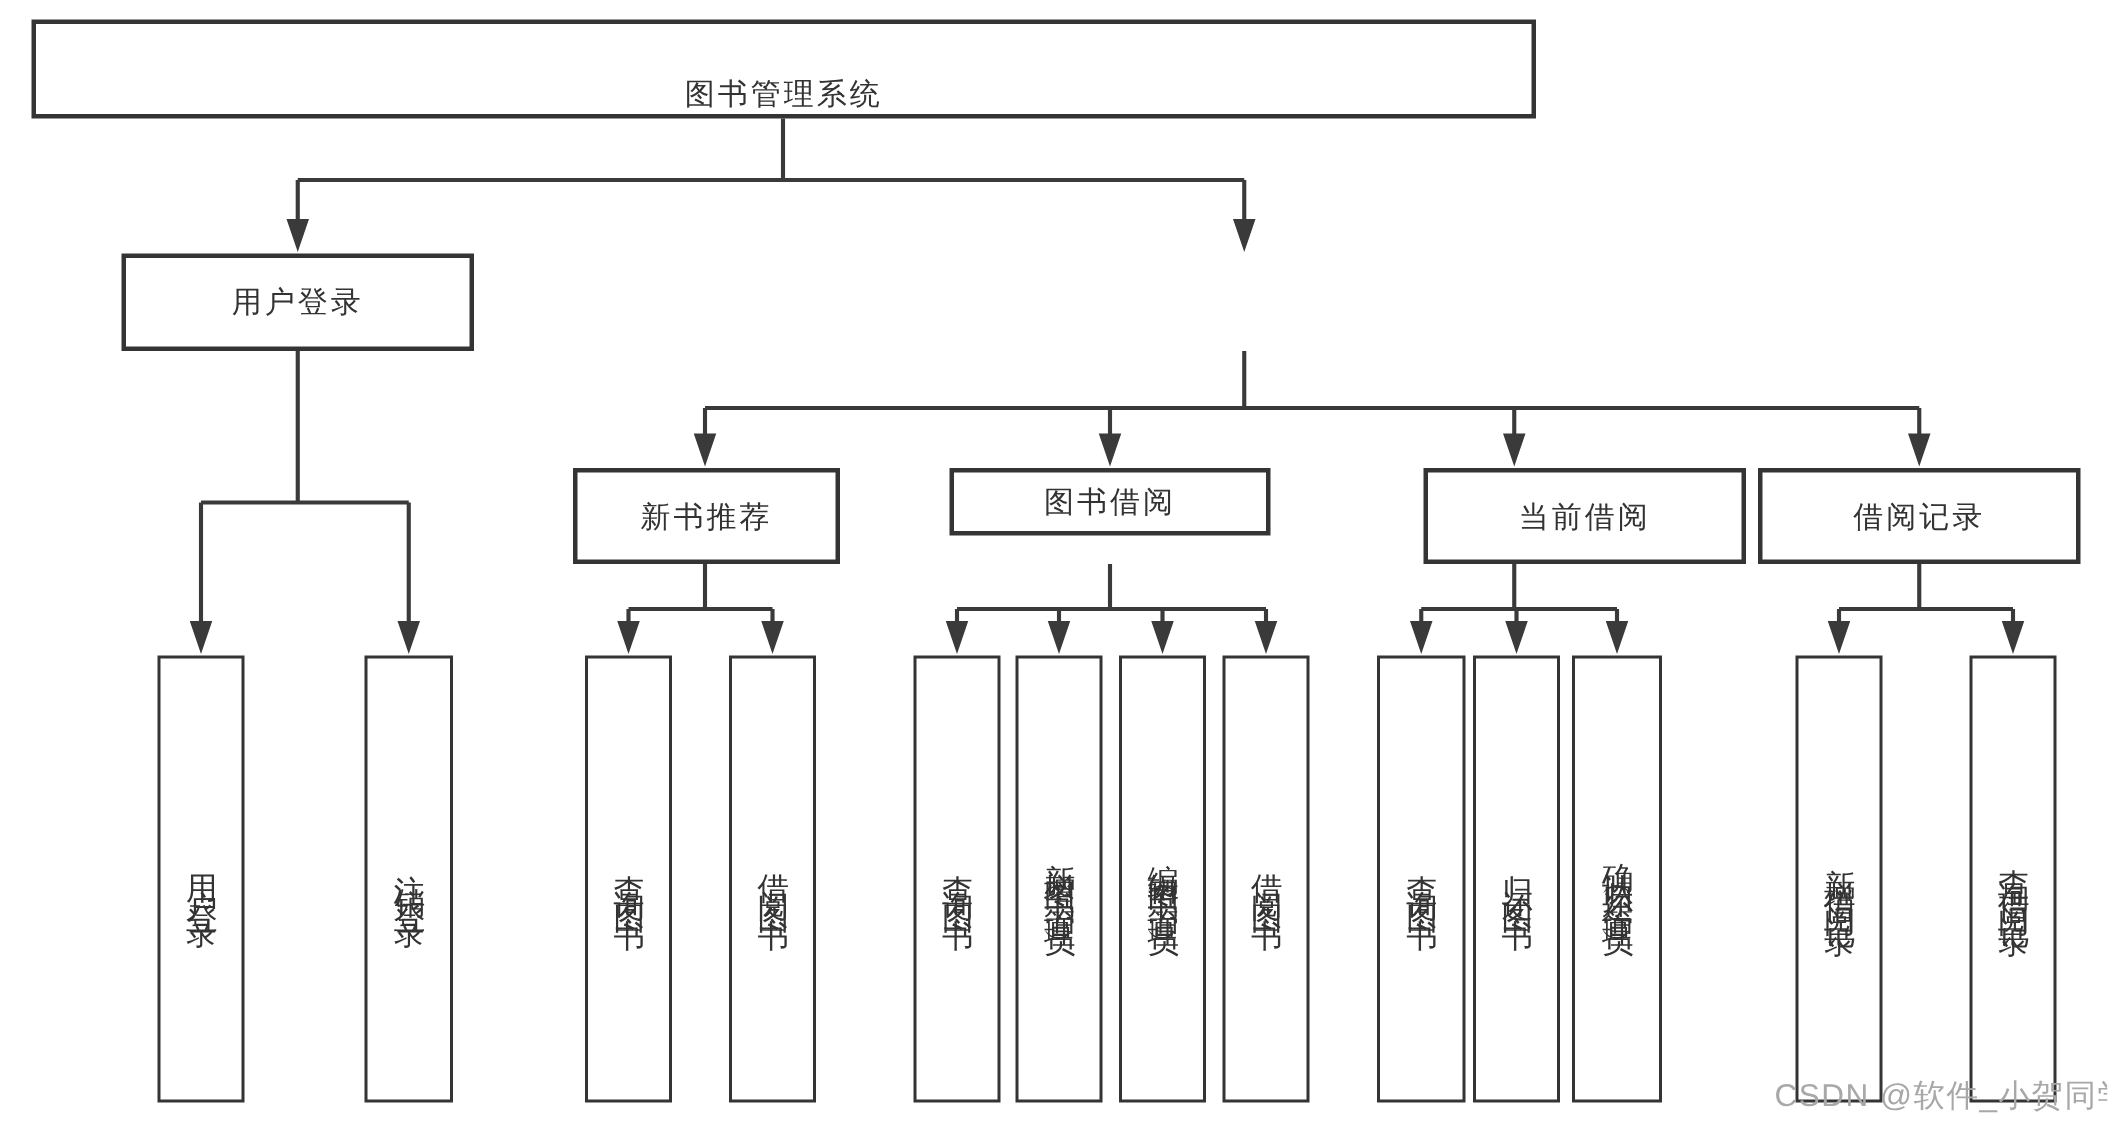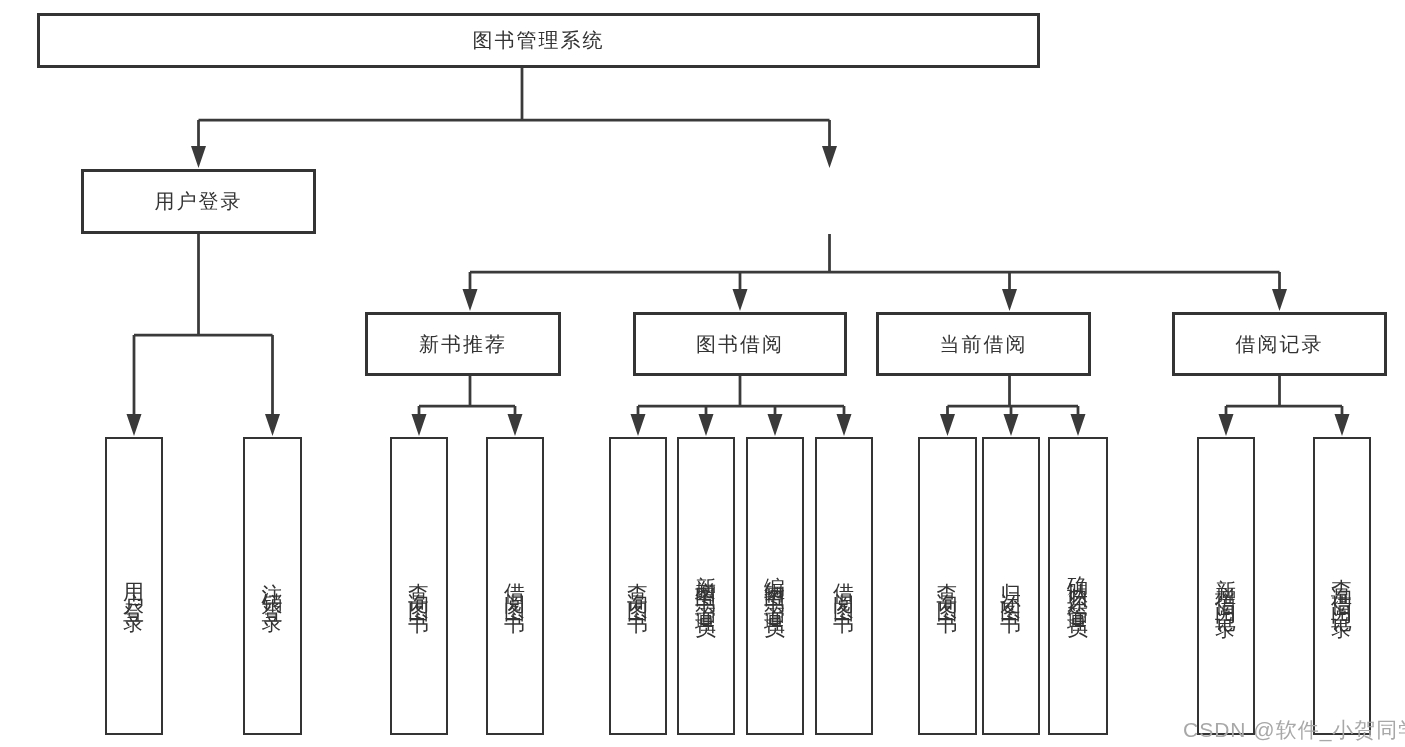--- a/index.html
+++ b/index.html
@@ -96,35 +96,35 @@
     <g>
       <path class="cline" d="M1009.5 376 V406 M947.5 406 H1078 M947.5 406 V416 M1011 406 V416 M1078 406 V416"></path>
       <path class="carrow" d="M940 414 L955 414 L947.5 436 Z M1003.5 414 L1018.5 414 L1011 436 Z M1070.5 414 L1085.5 414 L1078 436 Z"></path>
     </g>
     <g>
       <path class="cline" d="M1279.5 376 V406 M1226 406 H1342 M1226 406 V416 M1342 406 V416"></path>
       <path class="carrow" d="M1218.5 414 L1233.5 414 L1226 436 Z M1334.5 414 L1349.5 414 L1342 436 Z"></path>
     </g>
   </svg>
 
-  <div class="node hbox" style="left:37px; top:13px; width:1003px; height:55px;">
+  <div class="node hbox" style="left:21px; top:13px; width:1003px; height:66px;align-items:flex-end;">
     <span>图书管理系统</span>
   </div>
 
   <div class="node hbox" style="left:81px; top:169px; width:235px; height:65px;">
     <span>用户登录</span>
   </div>
 
-  <div class="node hbox" style="left:365px; top:312px; width:196px; height:64px;">
+  <div class="node hbox" style="left:382px; top:312px; width:178px; height:64px;">
     <span>新书推荐</span>
   </div>
-  <div class="node hbox" style="left:633px; top:312px; width:214px; height:64px;">
+  <div class="node hbox" style="left:633px; top:312px; width:214px; height:45px;">
     <span>图书借阅</span>
   </div>
-  <div class="node hbox" style="left:876px; top:312px; width:215px; height:64px;">
+  <div class="node hbox" style="left:949px; top:312px; width:215px; height:64px;">
     <span>当前借阅</span>
   </div>
   <div class="node hbox" style="left:1172px; top:312px; width:215px; height:64px;">
     <span>借阅记录</span>
   </div>
 
   <div class="node vbox" style="left:105px; top:437px; width:58px; height:298px;">
     <span class="vtext">用户登录</span>
   </div>
   <div class="node vbox" style="left:243px; top:437px; width:59px; height:298px;">

